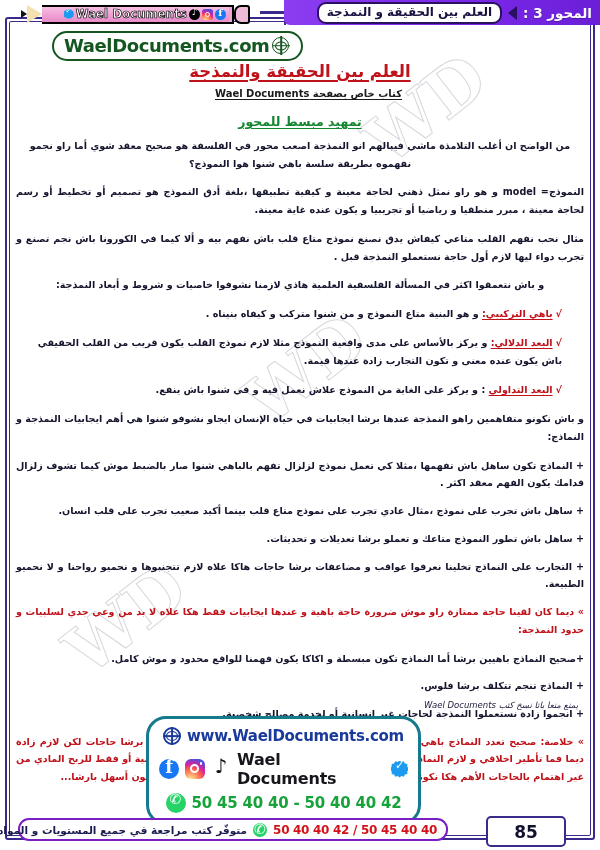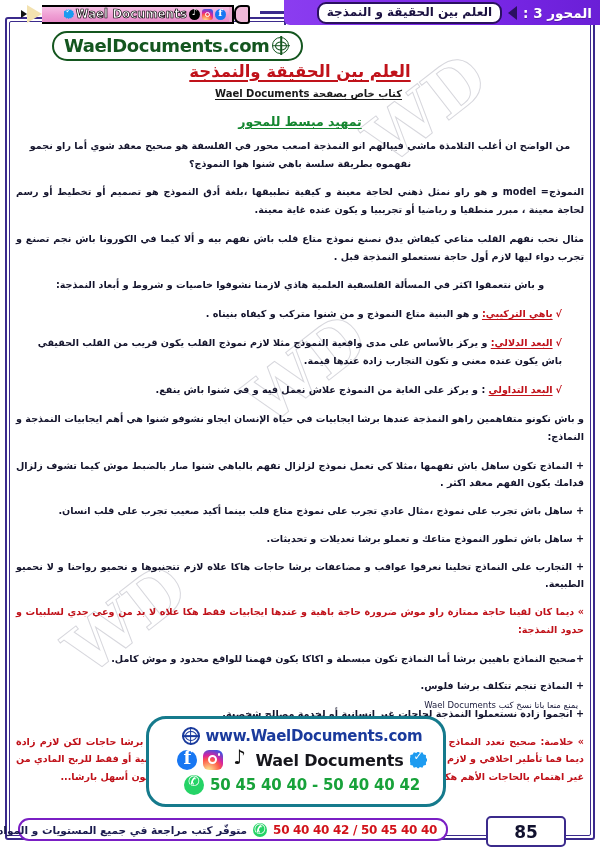--- a/index.html
+++ b/index.html
@@ -178,28 +178,28 @@
     text-underline-offset:2px;
   }
   p.red{
     margin:0 0 11px 0;font-size:9.6px;line-height:1.85;
     font-weight:bold;color:#c0121a;text-align:justify;
   }
 
   
   .copynote{
     position:absolute;right:22px;top:700px;
-    font-size:8.5px;color:#1a1a3a;font-weight:normal;direction:rtl;
+    font-size:8.5px;color:#1a1a3a;font-weight:normal;direction:rtl;font-style:italic;
   }
 
   
   .contact{
-    position:absolute;left:146px;top:716px;width:300px;
+    position:absolute;left:146px;top:716px;width:275px;
     border:3px solid #157a8c;border-radius:20px;background:#fff;
-    padding:8px 10px 9px 22px;box-sizing:border-box;
+    padding:8px 10px 9px 10px;box-sizing:border-box;
     display:flex;flex-direction:column;align-items:center;gap:5px;
   }
   .c-row{display:flex;align-items:center;gap:6px;direction:ltr;}
   .c-web{
     font-size:15px;font-weight:bold;color:#1a3a9c;
     letter-spacing:-.3px;font-family:"DejaVu Sans",sans-serif;
   }
   .c-name{
     font-size:16px;font-weight:bold;color:#16161c;
     letter-spacing:-.2px;font-family:"DejaVu Sans",sans-serif;

